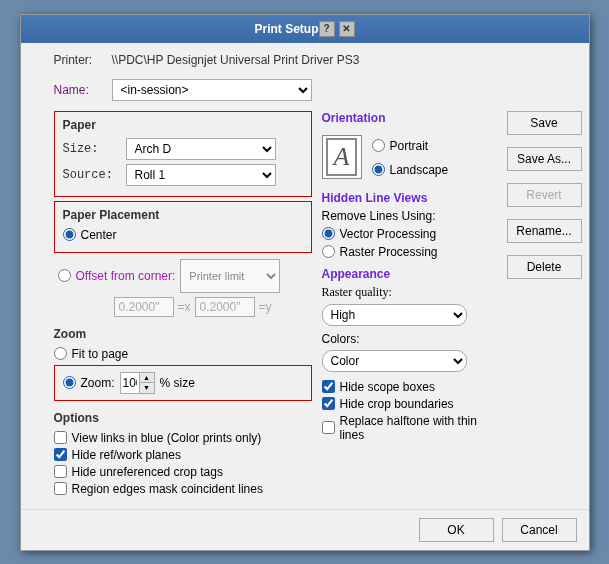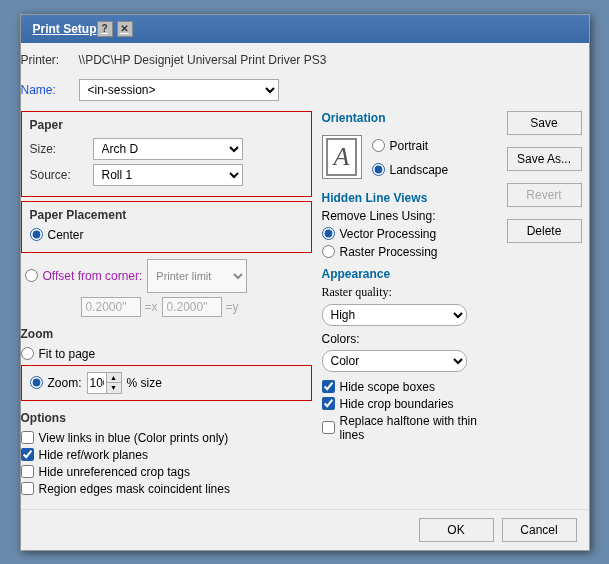--- a/index.html
+++ b/index.html
@@ -19,25 +19,24 @@
       box-shadow: 2px 2px 8px rgba(0,0,0,0.5);
       width: 570px;
       display: flex;
       flex-direction: column;
     }
     .title-bar {
       background: linear-gradient(to bottom, #4a7ab5, #3a6aa5);
       color: white;
       padding: 6px 12px;
       display: flex;
-      justify-content: flex-start;
+      justify-content: center;
       align-items: center;
       font-size: 12px;
       font-weight: 600;
-      text-decoration: underline;
     }
     .title-bar-buttons {
       display: flex;
       gap: 4px;
     }
     .title-btn {
       width: 16px;
       height: 16px;
       background: #c0c0c0;
       border: 1px solid #888;
@@ -45,30 +44,32 @@
       align-items: center;
       justify-content: center;
       font-size: 10px;
       cursor: pointer;
       color: #333;
     }
     .dialog-body {
       padding: 10px 0;
       display: flex;
       gap: 10px;
+      margin-left: 33px;
     }
     .field-row {
       display: flex;
       align-items: center;
       gap: 8px;
       margin-bottom: 4px;
     }
     .field-label {
       color: #333;
       min-width: 55px;
+      font-family: Liberation Mono, monospace;
     }
     select {
       border: 1px solid #aaa;
       background: white;
       padding: 2px 4px;
       font-size: 12px;
       height: 22px;
       cursor: pointer;
       appearance: auto;
     }
@@ -168,21 +169,21 @@
       display: flex;
       align-items: center;
       gap: 5px;
       margin-bottom: 3px;
     }
     .checkbox-row input[type=checkbox] { margin: 0; }
     
     .r-section-label {
       font-weight: 600;
       margin-bottom: 4px;
-      color: #0369a1;
+      color: #6d28d9;
     }
     .orientation-area {
       display: flex;
       flex-direction: column;
       gap: 6px;
       margin-bottom: 8px;
     }
     .orient-icon {
       width: 40px;
       height: 44px;
@@ -252,21 +253,21 @@
     }
     .col-actions {
       width: 82px;
       flex-shrink: 0;
       display: flex;
       flex-direction: column;
       gap: 12px;
       padding-top: 0px;
     }
     .printer-label { min-width: 50px; color: #333; }
-    .name-label { min-width: 50px; color: #1d4ed8; }
+    .name-label { min-width: 50px; color: #701a75; }
     .top-rows { margin-bottom: 6px; }
     
     .options-cols {
       display: flex;
       gap: 10px;
     }
     .options-col { flex: 1; }
     
     input[type=checkbox]:checked { accent-color: #1a5aaa; }
     input[type=radio]:checked { accent-color: #1a5aaa; }
@@ -453,20 +454,21 @@
               <input type="checkbox" style="">
               <span>Replace halftone with thin lines</span>
             </div>
           </div>
         </div>
 
         <div class="col-actions">
           <button class="action-btn">Save</button>
           <button class="action-btn">Save As...</button>
           <button class="action-btn disabled">Revert</button>
+          <button class="action-btn">Rename...</button>
           <button class="action-btn">Delete</button>
         </div>
       </div>
     </div>
   </div>
 
   <div class="dialog-footer">
     <button class="footer-btn primary">OK</button>
     <button class="footer-btn">Cancel</button>
   </div>

